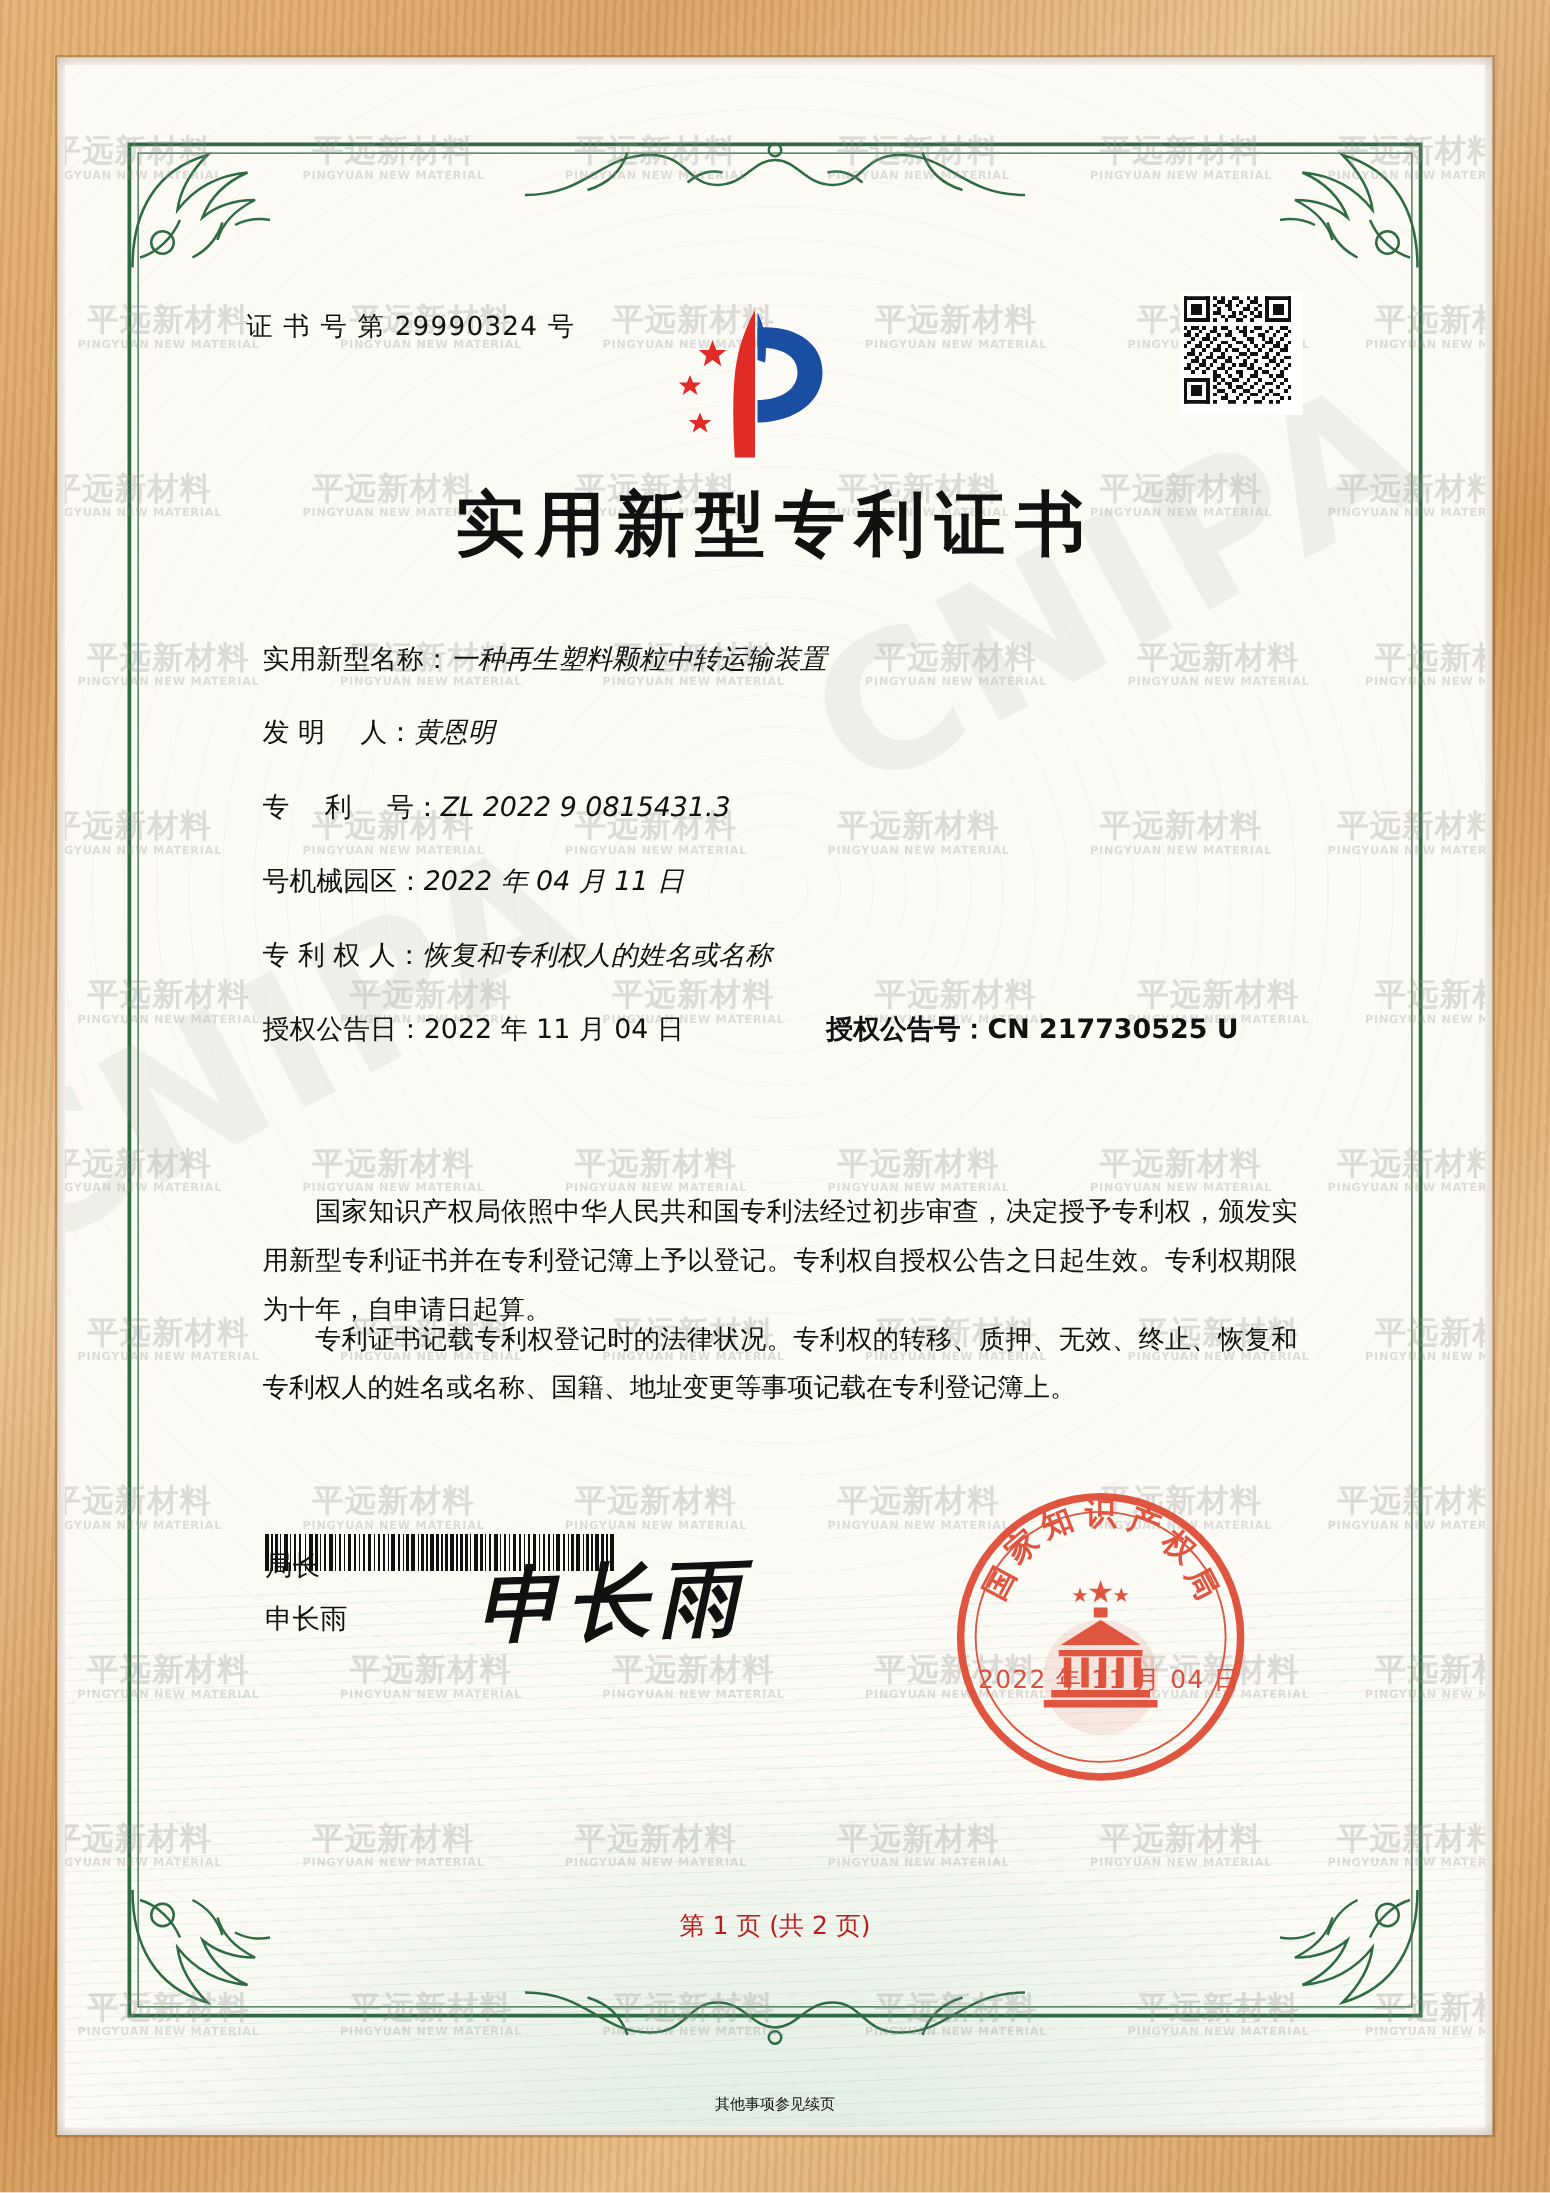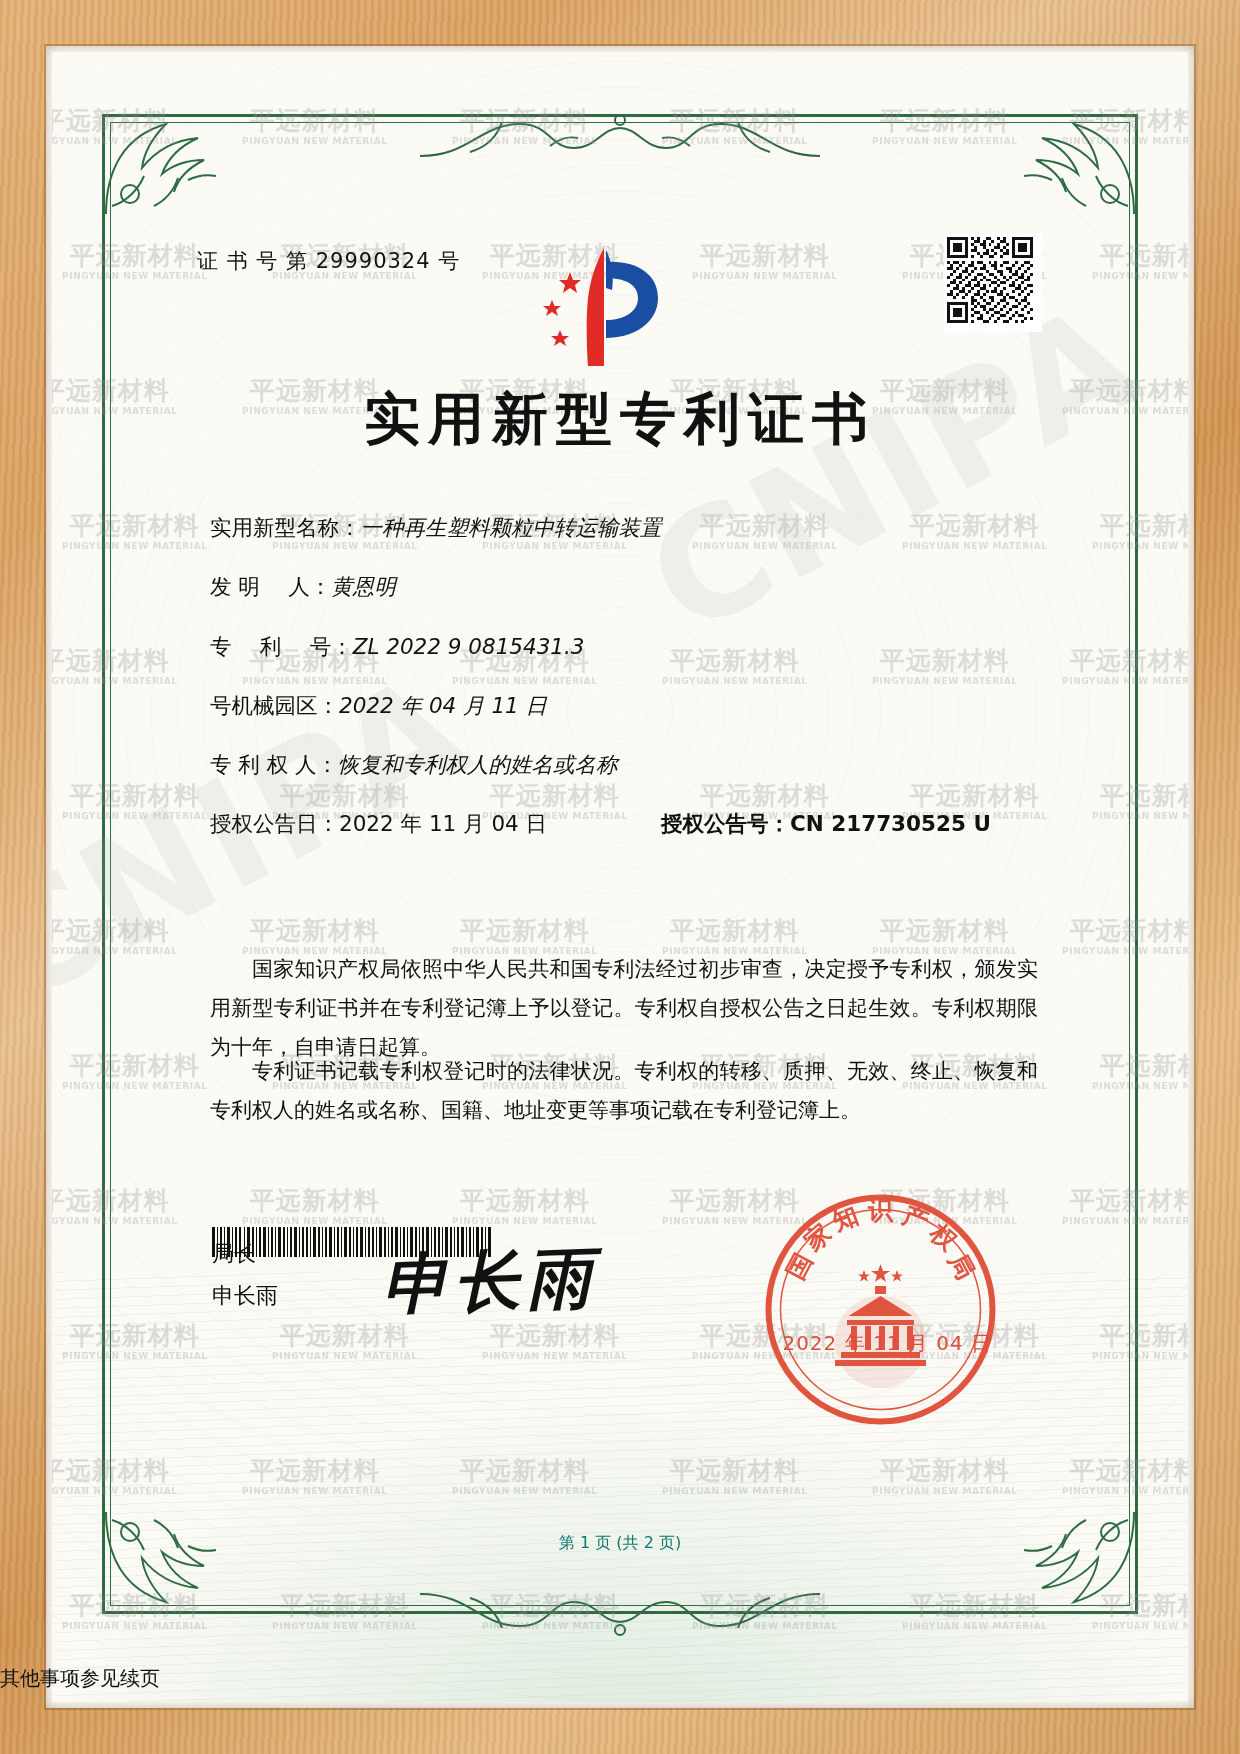--- a/index.html
+++ b/index.html
@@ -144,25 +144,25 @@
   .signature{
     position:absolute;left:330px;bottom:375px;
     font-size:66px;color:#111;
     font-family:"DejaVu Serif","Liberation Serif",serif;
     font-weight:700;font-style:italic;letter-spacing:6px;
     transform:rotate(-2deg);
   }
 
   .page-no{
     position:absolute;left:0;right:0;bottom:148px;
-    text-align:center;font-size:16px;color:#0f766e;
+    text-align:center;font-size:20px;color:#b91c1c;
   }
   .footnote{
     position:absolute;left:0;right:0;bottom:62px;
-    text-align:left;font-size:20px;color:#111;z-index:9;
+    text-align:center;font-size:12px;color:#111;z-index:9;
   }
 </style>
 </head>
 <body>
 
 <div class="frame">
   <div class="frame-inner-shadow"></div>
 </div>
 
 <div class="paper">

